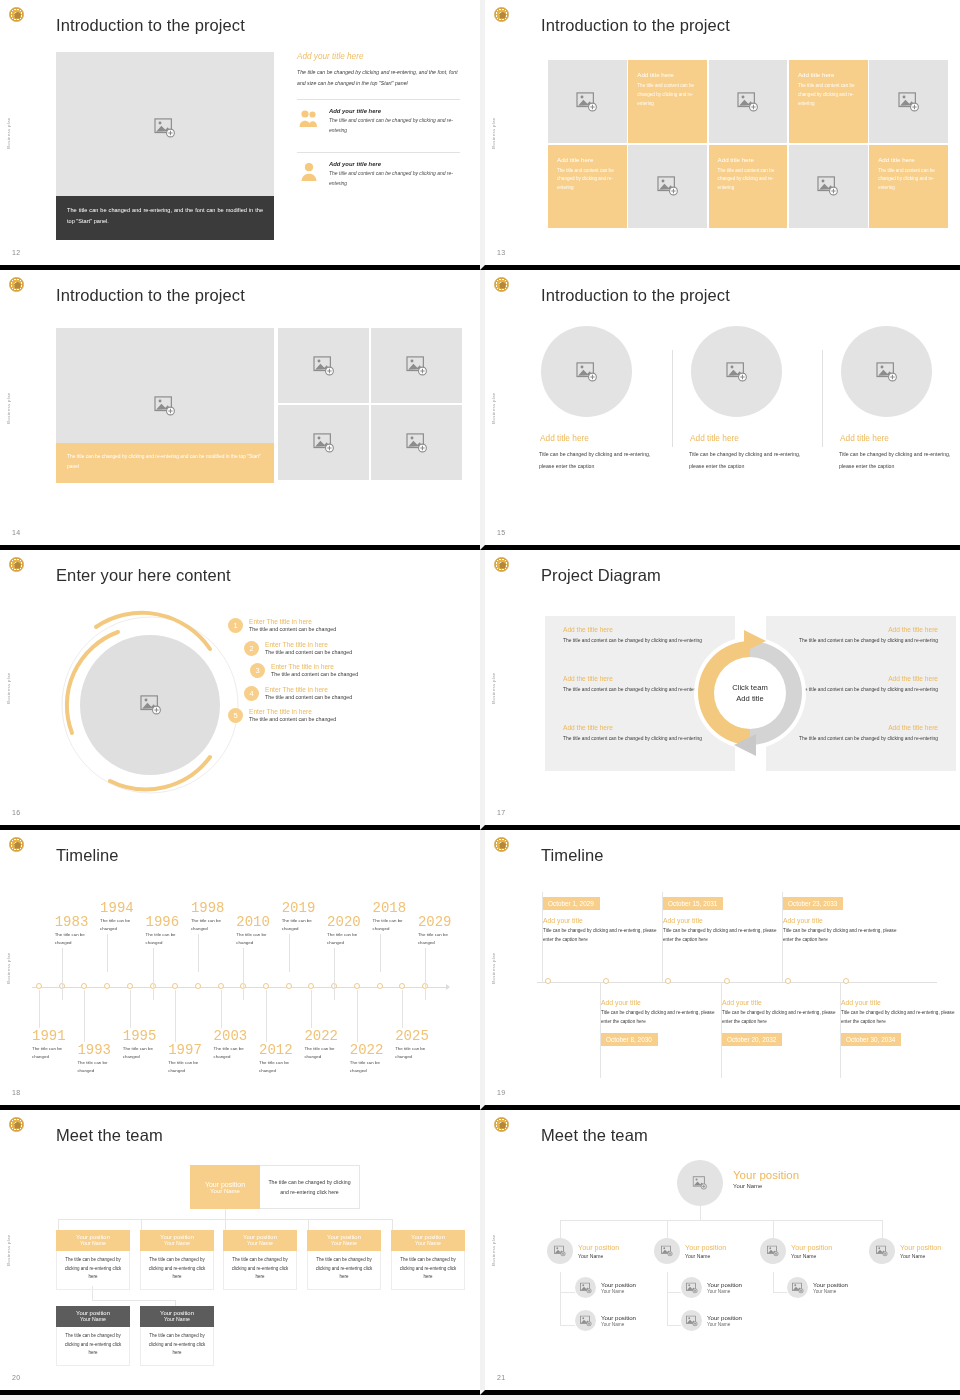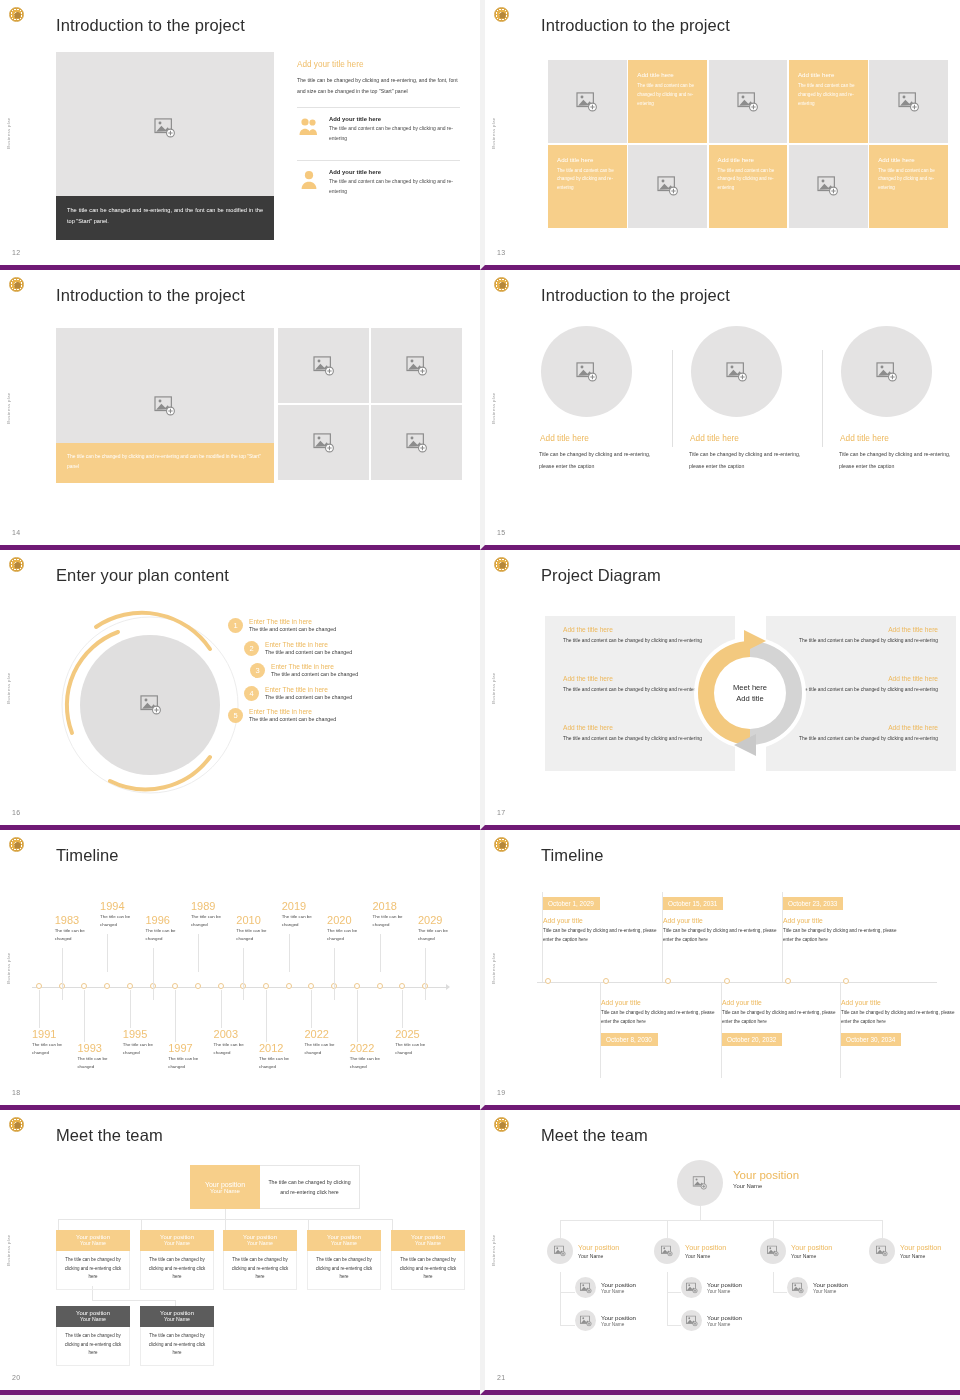--- a/index.html
+++ b/index.html
@@ -6,21 +6,21 @@
   html,body{ background:#f2f2f2; }
   body{
     width:960px; height:1400px;
     font-family:"Liberation Sans", sans-serif;
     -webkit-font-smoothing:antialiased;
   }
   .deck{ display:grid; grid-template-columns:480px 480px; width:960px; }
   .slide{
     position:relative; width:480px; height:270px;
     background:#fff; overflow:hidden;
-    border-bottom:5px solid #701a75;
+    border-bottom:5px solid #000000;
     border-right:0px solid #f2f2f2;
   }
   .slide.r{ border-left:5px solid #f2f2f2; }
   .slide.h280{ height:280px; }
   .slide.h285{ height:285px; }
 
   
   .logo{
     position:absolute; left:9px; top:7px; width:15px; height:15px;
     border-radius:50%;
@@ -57,21 +57,21 @@
   .imgicon svg{ display:block; width:100%; height:100%; }
   .yellow{ background:#f7cf8a; }
 
   
   .s12 .bigimg{ position:absolute; left:56px; top:52px; width:218px; height:152px; }
   .s12 .cap{
     position:absolute; left:56px; top:196px; width:218px; height:44px;
     background:#3b3b3b; color:#fff; font-size:5.6px; line-height:1.95;
     padding:9px 11px; text-align:justify;
   }
-  .s12 .rcol{ position:absolute; left:297px; top:60px; width:163px; }
+  .s12 .rcol{ position:absolute; left:297px; top:52px; width:163px;font-style:italic; }
   .s12 .rtitle{ font-size:8.2px; color:#efbd68; margin-bottom:6px; }
   .s12 .rpara{ color:#3f3f3f; font-size:5.2px; line-height:2.1; }
   .s12 .divider{ height:1px; background:#e2e2e2; margin:10px 0 8px; }
   .s12 .row{ display:flex; gap:8px; align-items:flex-start; padding-bottom:7px; }
   .s12 .picon{ width:24px; height:22px; flex:0 0 24px; }
   .s12 .picon svg{ width:100%; height:100%; display:block; }
   .s12 .rowh{ font-size:5.9px; color:#2b2b2b; font-weight:bold; margin-bottom:2px; }
   .s12 .rowp{ font-size:5px; color:#4a4a4a; line-height:1.95; }
 
   
@@ -140,21 +140,21 @@
   .s18 .arrow{
     position:absolute; left:446px; top:154px; width:0; height:0;
     border-left:4px solid #dcdcdc; border-top:3px solid transparent; border-bottom:3px solid transparent;
   }
   .s18 .dot{
     position:absolute; top:153px; width:6px; height:6px; border-radius:50%;
     background:#fff; border:1px solid #eec98e;
   }
   .s18 .stem{ position:absolute; width:1px; background:#e3e3e3; }
   .s18 .ev{ position:absolute; width:48px; }
-  .s18 .yr{ color:#f0c276; font-size:11px; margin-bottom:1px; }
+  .s18 .yr{ color:#f0c276; font-size:14px; margin-bottom:1px;font-family:Liberation Mono, monospace; }
   .s18 .et{ color:#4a4a4a; font-size:4.4px; line-height:1.75; }
 
   
   .s19 .axis{ position:absolute; left:52px; top:152px; width:400px; height:1px; background:#e0e0e0; }
   .s19 .dot{
     position:absolute; top:148px; width:6px; height:6px; border-radius:50%;
     background:#fff; border:1px solid #eec98e;
   }
   .s19 .card{ position:absolute; width:118px; }
   .s19 .date{ background:#f7cf8a; color:#fff; font-size:6.4px; padding:3px 6px; display:inline-block; }
@@ -461,21 +461,21 @@
         </div>
       <div class="ch">Add title here</div>
       <div class="cp">Title can be changed by clicking and re-entering, please enter the caption</div>
     </div>
     <div class="pgnum">15</div>
   </div>
 
   <div class="slide s16 h280">
     <div class="logo"></div>
     <div class="vlabel">Business plan</div>
-    <div class="stitle">Enter your plan content</div>
+    <div class="stitle">Enter your here content</div>
 
     <div class="stage">
       <svg viewBox="0 0 185 200">
         <circle cx="92" cy="100" r="88" fill="none" stroke="#ededed" stroke-width="1"></circle>
         <path d="M 14 128 A 78 78 0 0 1 60 27" fill="none" stroke="#f3c97f" stroke-width="4" stroke-linecap="round"></path>
         <path d="M 38 22 A 82 82 0 0 1 152 44" fill="none" stroke="#f3c97f" stroke-width="4" stroke-linecap="round"></path>
         <path d="M 52 176 A 80 80 0 0 0 152 152" fill="none" stroke="#f3c97f" stroke-width="4" stroke-linecap="round"></path>
         <circle cx="92" cy="100" r="70" fill="#e0dfdf"></circle>
       </svg>
       <span class="imgicon" style="left:50%;top:50%">
@@ -569,21 +569,21 @@
         <circle cx="60" cy="81" r="56" fill="#fff"></circle>
         <path d="M60 29 A 52 52 0 0 0 60 133 L60 117 A 36 36 0 0 1 60 45 Z" fill="#f3c97f"></path>
         <path d="M60 29 A 52 52 0 0 1 60 133 L60 117 A 36 36 0 0 0 60 45 Z" fill="#d4d4d4"></path>
         <path d="M54 18 L54 40 L76 29 Z" fill="#f3c97f"></path>
         <path d="M66 144 L66 122 L44 133 Z" fill="#c9c9c9"></path>
         <circle cx="60" cy="81" r="33" fill="#fff"></circle>
         <text x="42" y="81" fill="#fff" font-size="6" font-family="Liberation Sans, sans-serif" transform="rotate(-90 42 81)" text-anchor="middle">Click here to add title</text>
         <text x="79" y="81" fill="#fff" font-size="6" font-family="Liberation Sans, sans-serif" transform="rotate(90 79 81)" text-anchor="middle">Click here to add title</text>
       </svg>
       <div class="cc">
-        <div>Meet here</div>
+        <div>Click team</div>
         <div>Add title</div>
       </div>
     </div>
     <div class="pgnum">17</div>
   </div>
 
   <div class="slide s18 h280">
     <div class="logo"></div>
     <div class="vlabel">Business plan</div>
     <div class="stitle">Timeline</div>
@@ -641,21 +641,21 @@
           <div class="yr">1996</div>
           <div class="et">The title can be changed</div>
         </div>
         <div class="stem" style="left: 175.2px; top: 160px; height: 52px;"></div>
         <div class="ev" style="left: 168.2px; top: 212px;">
           <div class="yr">1997</div>
           <div class="et">The title can be changed</div>
         </div>
         <div class="stem" style="left: 197.9px; top: 104px; height: 38px;"></div>
         <div class="ev" style="left: 190.9px; top: 70px;">
-          <div class="yr">1989</div>
+          <div class="yr">1998</div>
           <div class="et">The title can be changed</div>
         </div>
         <div class="stem" style="left: 220.6px; top: 160px; height: 38px;"></div>
         <div class="ev" style="left: 213.6px; top: 198px;">
           <div class="yr">2003</div>
           <div class="et">The title can be changed</div>
         </div>
         <div class="stem" style="left: 243.3px; top: 118px; height: 52px;"></div>
         <div class="ev" style="left: 236.3px; top: 84px;">
           <div class="yr">2010</div>

